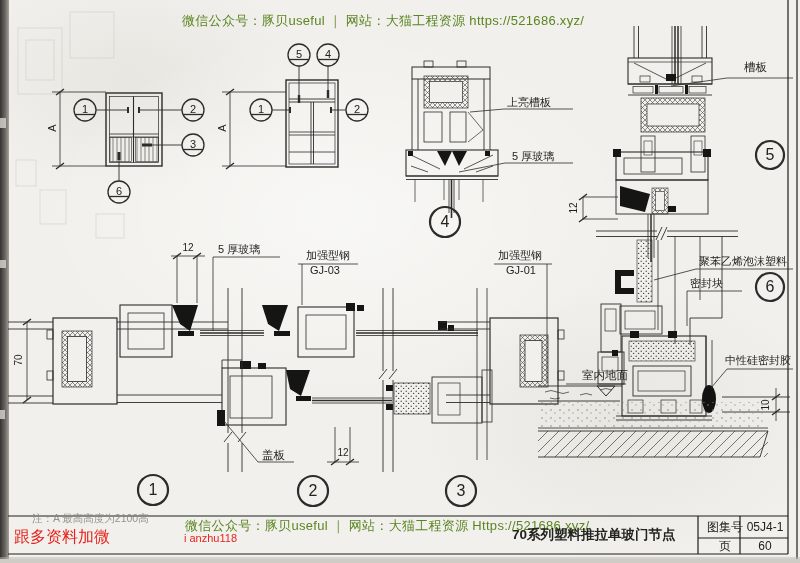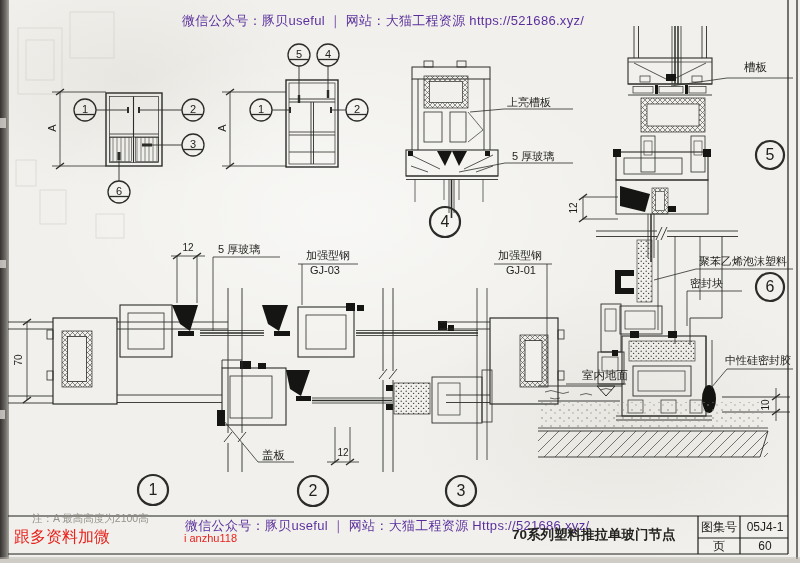--- a/index.html
+++ b/index.html
@@ -12,25 +12,25 @@
       #f1f0ec;
     font-family:"Liberation Sans","DejaVu Sans",sans-serif;
     color:#22221f;
   }
   svg{position:absolute;left:0;top:0;}
   .t{position:absolute;white-space:nowrap;line-height:1;}
   .ctr{transform:translate(-50%,-50%);}
   .rot{transform:translate(-50%,-50%) rotate(-90deg);}
   .bub{transform:translate(-50%,-58%);font-size:11px;}
   .cnum{transform:translate(-50%,-52%);font-size:16px;}
-  .wm{color:#4c1d95;font-size:13px;letter-spacing:.3px;opacity:.92;}
+  .wm{color:#4d7c0f;font-size:13px;letter-spacing:.3px;opacity:.92;}
   .red{color:#e8231d;font-weight:normal;}
   .ann{font-size:11px;color:#1d1d1b;}
   .dim{font-size:10px;color:#1d1d1b;}
-  .tbc{font-size:12px;text-align:center;width:42px;}
+  .tbc{font-size:12px;text-align:center;width:54px;}
   .note{font-size:10.5px;color:#8a897f;opacity:.9;}
 </style>
 </head>
 <body>
 
 <svg width="800" height="563" viewBox="0 0 800 563">
   <defs>
     <pattern id="xh" width="5" height="5" patternUnits="userSpaceOnUse">
       <path d="M0,5 L5,0 M0,0 L5,5" stroke="#4a4a46" stroke-width="0.6"></path>
     </pattern>

